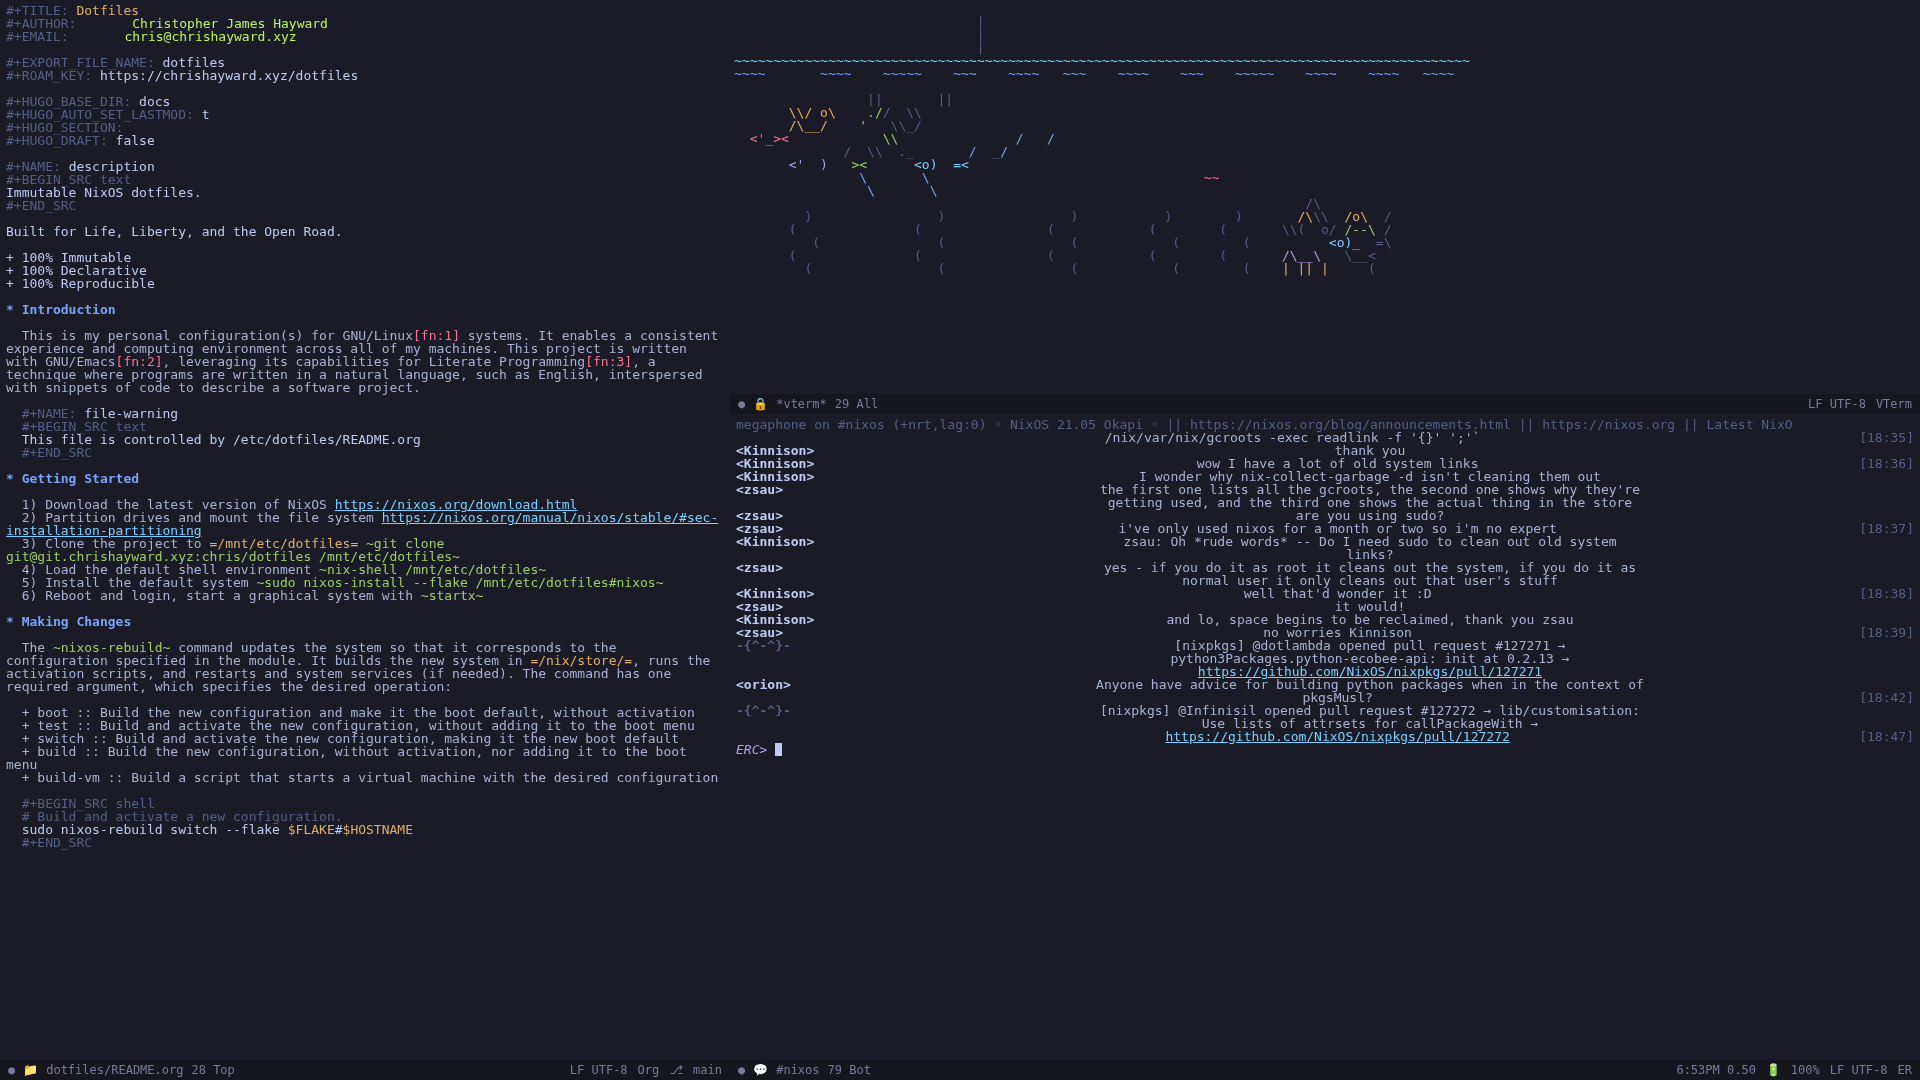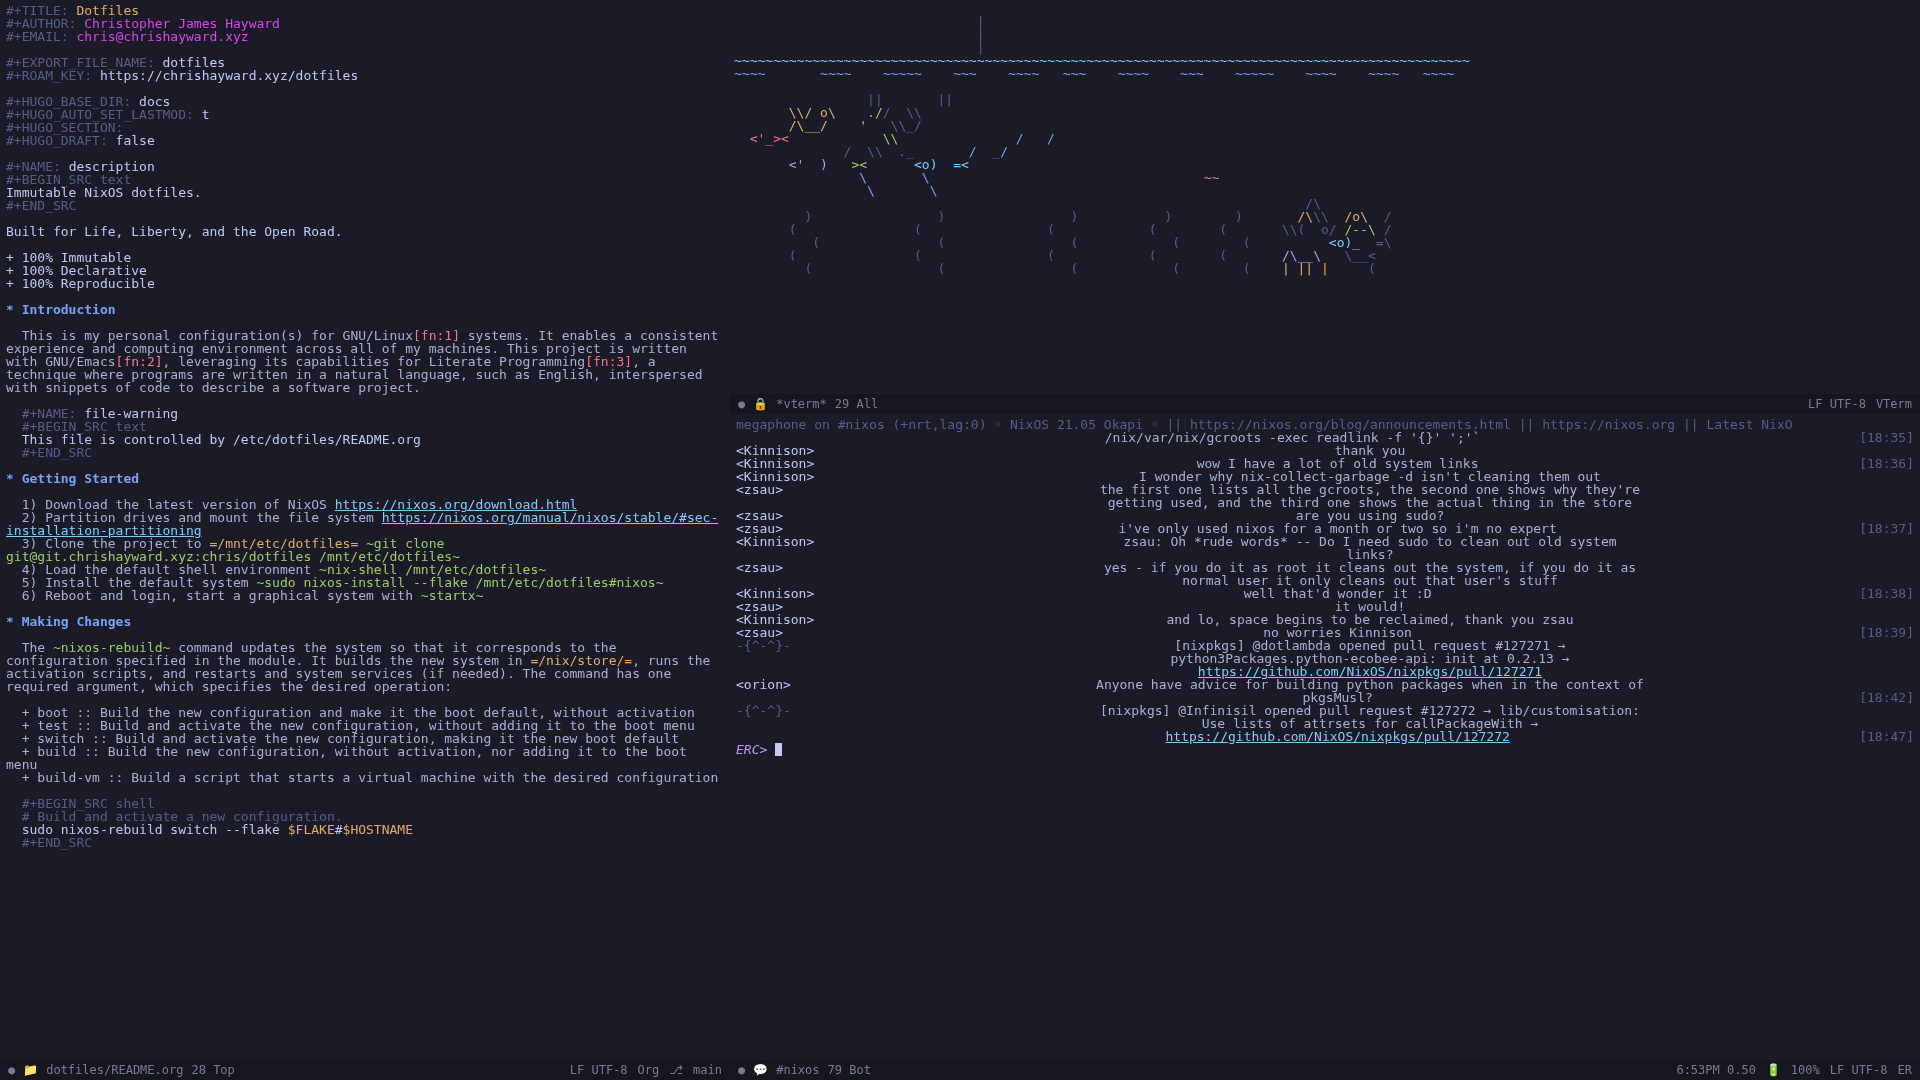--- a/index.html
+++ b/index.html
@@ -30,33 +30,33 @@
   gap: 8px;
   height: 20px;
   position: absolute;
   bottom: 0;
   left: 0;
   right: 0;
 }
 .modeline .right { margin-left: auto; display: flex; gap: 10px; }
 .dim { color: #565f89; }
 .orange { color: #e0af68; }
-.cyan { color: #d946ef; }
+.cyan { color: #bef264; margin-left: 48px; }
 .purple { color: #bb9af7; font-style: italic; }
 .text { color: #c0caf5; }
 pre { font-family: inherit; white-space: pre-wrap; word-wrap: break-word; }
 .heading { color: #7aa2f7; font-weight: bold; margin-top: 8px; }
 .link { color: #7dcfff; text-decoration: underline; }
 .codei { color: #9ece6a; }
 .var { color: #e0af68; }
 .fn { color: #f7768e; }
 .irc-pane { height: calc(100% - 394px - 20px); overflow: hidden; position: relative; padding-bottom: 22px; }
 .irc-content { padding: 4px 6px; }
 .irc-line { display: flex; }
-.nick { color: #c0caf5; min-width: 110px; }
+.nick { color: #c0caf5; min-width: 110px; font-weight: bold; }
 .nickd { color: #565f89; }
 .ts { color: #565f89; margin-left: auto; padding-left: 10px; }
 .irc-msg { flex: 1; color: #a9b1d6; text-align: center; }
 .modeline-top {
   background: #16161e;
   color: #787c99;
   padding: 2px 8px;
   font-size: 12px;
   display: flex;
   gap: 8px;

